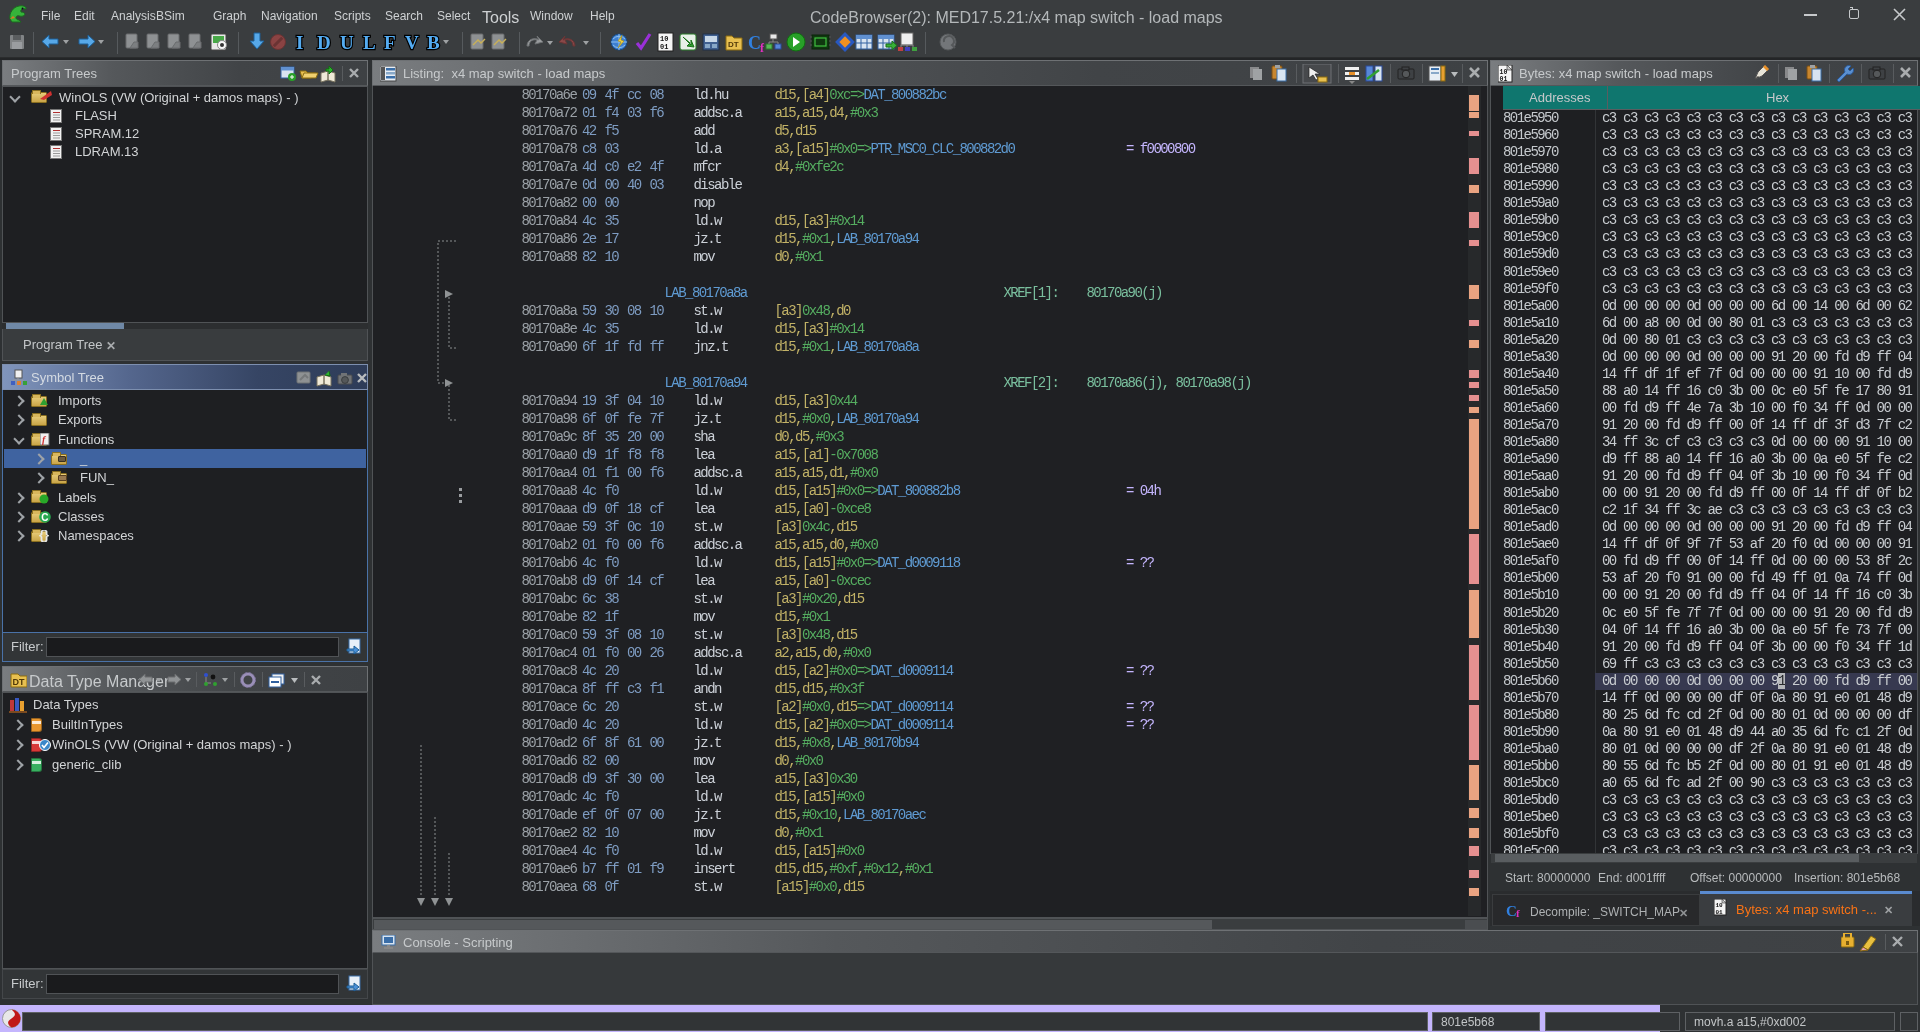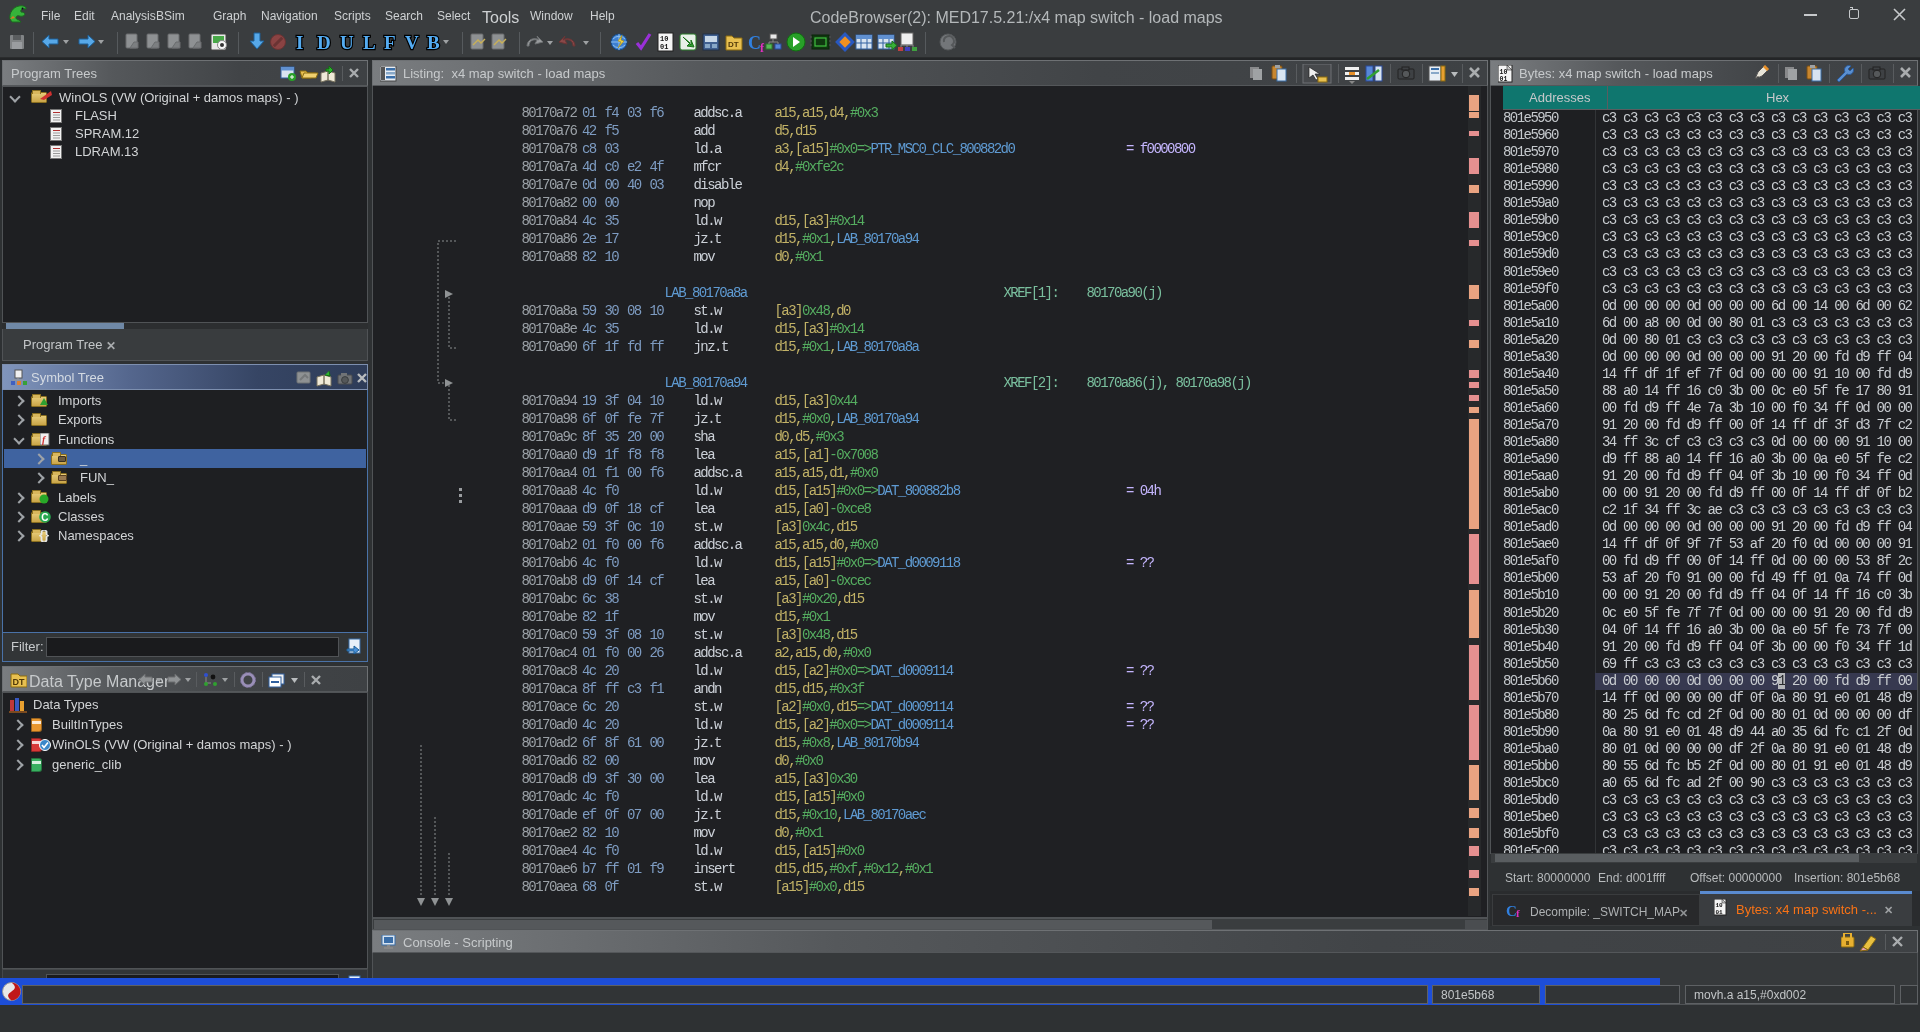--- a/index.html
+++ b/index.html
@@ -362,20 +362,26 @@
       <rect x="195" y="2" width="4" height="15" fill="#e8a030" stroke="#8a6a10"></rect>
       <rect x="185" y="4" width="8" height="2" fill="#3a6ea8"></rect>
       <rect x="185" y="8" width="8" height="2" fill="#88a8c8"></rect>
       <path d="M205 8 l7 0 l-3.5 5 z" fill="#b9bcbe"></path>
       <rect x="216" y="0" width="1" height="19" fill="#595c5f"></rect>
       <path d="M224 4 l9 9 M233 4 l-9 9" stroke="#a9acae" stroke-width="2.6"></path>
     </svg>
 </div>
 <div class="abs" style="left:372px;top:86px;width:1116px;height:832px;background:#1f2023;border:1px solid #505356;border-top:none">
 <div class="abs mono" style="left:0;top:0;width:100%;height:100%;overflow:hidden" id="lst">
+<div class="ln" style="top:0px">
+        <i class="a">80170a6e</i>
+        <i class="b">09 4f cc 08</i>
+        <i class="m">ld.hu</i>
+        <i class="o">d15,[a4]<em>0xc</em><em>=&gt;</em><u>DAT_800882bc</u></i>
+      </div>
 <div class="ln" style="top:18px">
         <i class="a">80170a72</i>
         <i class="b">01 f4 03 f6</i>
         <i class="m">addsc.a</i>
         <i class="o">a15,a15,d4,<em>#0x3</em></i>
       </div>
 <div class="ln" style="top:36px">
         <i class="a">80170a76</i>
         <i class="b">42 f5</i>
         <i class="m">add</i>
@@ -927,21 +933,21 @@
       <rect x="0" y="4" width="13" height="10" rx="1" fill="#e8b030" stroke="#8a6a10"></rect>
       <rect x="3" y="0" width="7" height="6" fill="none" stroke="#e8b030" stroke-width="2"></rect>
       <rect x="5" y="8" width="3" height="4" fill="#7a5a10"></rect>
       <path d="M22 14 L30 3 L35 6 L27 17 Z" fill="#e8c040" stroke="#8a6a10"></path>
       <path d="M27 17 l-5 -3 l-3 4 z" fill="#e8a0b0" stroke="#8a6a10"></path>
       <rect x="44" y="1" width="1" height="16" fill="#595c5f"></rect>
       <path d="M52 4 l9 9 M61 4 l-9 9" stroke="#a9acae" stroke-width="2.4"></path>
     </svg>
 </div>
 <div class="abs" style="left:372px;top:953px;width:1546px;height:52px;background:#36393b;border:1px solid #505356;border-top:none"></div>
-<div class="abs" style="left:0;top:978px;width:1660px;height:27px;background:#1d4ed8">
+<div class="abs" style="left:0;top:1005px;width:1660px;height:27px;background:#c4b5fd">
 <svg class="abs" style="left:2px;top:4px" width="19" height="19" viewBox="0 0 19 19">
       <circle cx="9.5" cy="9.5" r="9" fill="#e8e8e8" stroke="#999"></circle>
       <path d="M9.5 0.5 a9 9 0 0 1 0 18 C4 14 6 12 9.5 9.5 C13 7 15 5 9.5 0.5 Z" fill="#c01818"></path>
     </svg>
 <div class="abs" style="left:22px;top:7px;width:1406px;height:19px;background:#313436;border:1px solid #5e6164">
 </div>
 <div class="abs" style="left:1432px;top:7px;width:108px;height:19px;background:#313436;border:1px solid #5e6164">
 <span class="tx" style="left:8px;top:2px;font-size:12px;color:#c2c5c7">801e5b68</span>
 </div>
 <div class="abs" style="left:1545px;top:7px;width:135px;height:19px;background:#313436;border:1px solid #5e6164">

